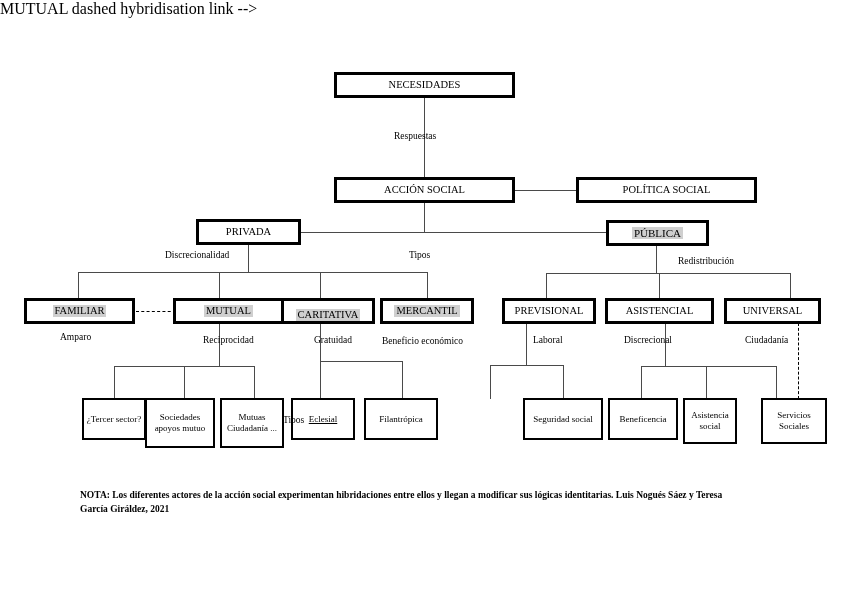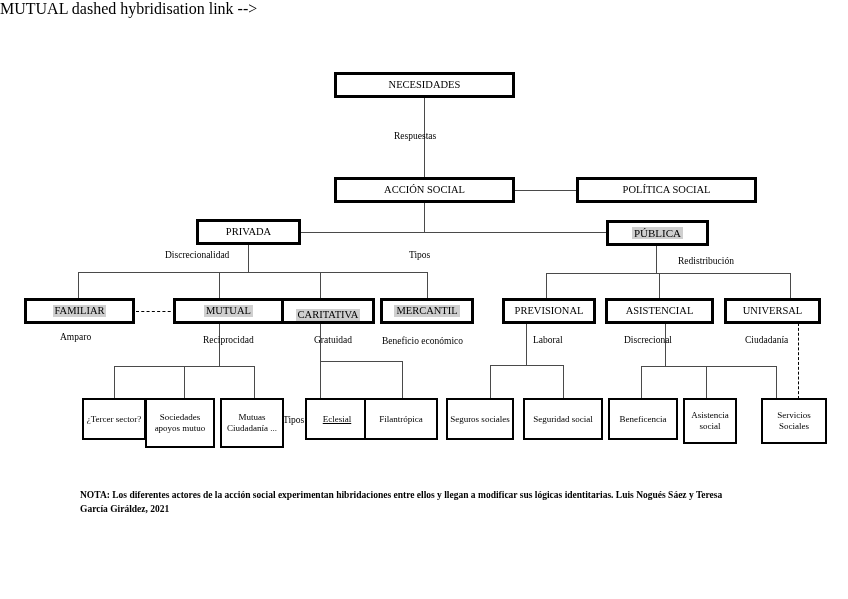--- a/index.html
+++ b/index.html
@@ -193,31 +193,28 @@
   </div>
 
   <div class="node thin" style="left:146px;top:399px;width:68px;height:48px;font-size:9px;">
     <span class="txt">Sociedades apoyos mutuo</span>
   </div>
 
   <div class="node thin" style="left:221px;top:399px;width:62px;height:48px;font-size:9px;">
     <span class="txt">Mutuas Ciudadanía ...</span>
   </div>
 
-  <div class="node thin" style="left:306px;top:399px;width:62px;height:40px;font-size:9px;text-decoration:underline;">
+  <div class="node thin" style="left:292px;top:399px;width:62px;height:40px;font-size:9px;text-decoration:underline;">
     <span class="txt">Eclesial</span>
   </div>
 
   <div class="node thin" style="left:365px;top:399px;width:72px;height:40px;font-size:9px;">
     <span class="txt">Filantrópica</span>
   </div>
 
-  <div class="node thin" style="left:447px;top:399px;width:66px;height:40px;font-size:9px;">
-    <span class="txt">Seguros sociales</span>
-  </div>
 
   <div class="node thin" style="left:524px;top:399px;width:78px;height:40px;font-size:9px;">
     <span class="txt">Seguridad social</span>
   </div>
 
   <div class="node thin" style="left:609px;top:399px;width:68px;height:40px;font-size:9px;">
     <span class="txt">Beneficencia</span>
   </div>
 
   <div class="node thin" style="left:684px;top:399px;width:52px;height:44px;font-size:9px;">

